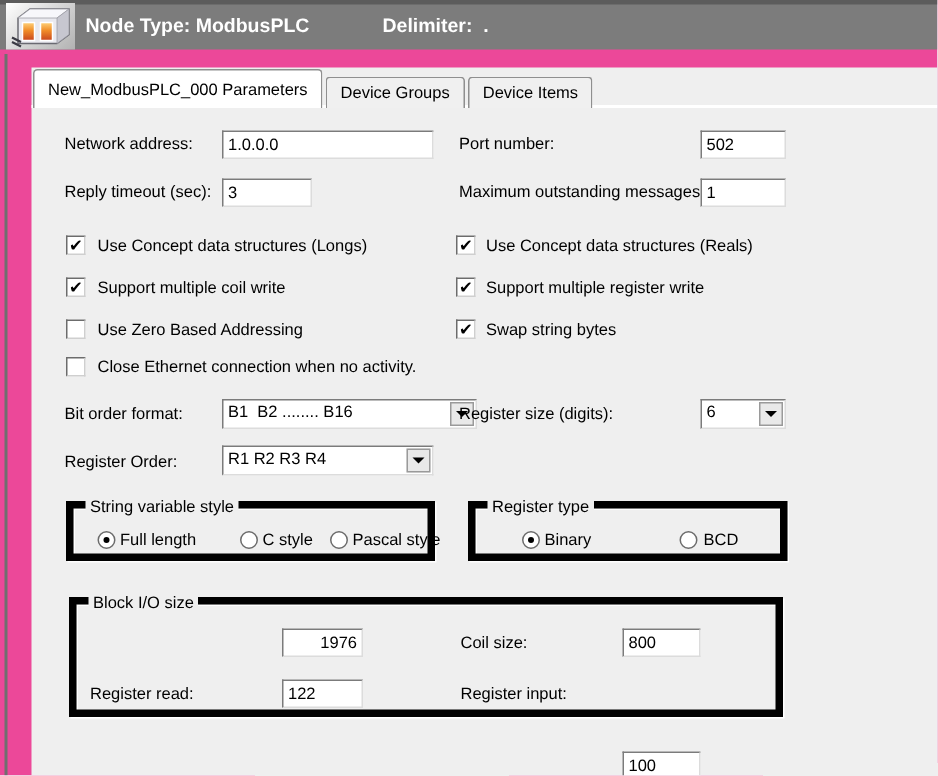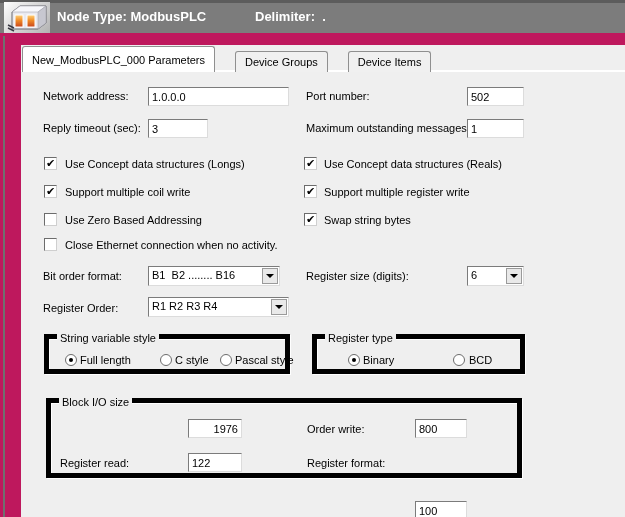--- a/index.html
+++ b/index.html
@@ -1,34 +1,34 @@
 <!DOCTYPE html>
 <html><head>
 <meta charset="utf-8">
 <style>
   html,body{margin:0;padding:0;}
-  .screen{position:relative;width:625px;height:517px;background:#be185d;overflow:hidden;
+  .screen{position:relative;width:625px;height:517px;background:#ec4899;overflow:hidden;
     font-family:"Liberation Sans",sans-serif;font-size:11px;color:#000;}
   
   .titlebar{position:absolute;left:0;top:0;width:625px;height:33px;background:#7c7c7c;}
   .titlebar::before{content:"";position:absolute;left:0;top:0;right:0;height:3px;background:#5c5c5c;}
   .icon-tile{position:absolute;left:4px;top:2px;width:46px;height:31px;
     background:linear-gradient(135deg,#ffffff 0%,#dadada 45%,#b2b2b2 100%);}
   .title-text{position:absolute;color:#fff;font-weight:bold;font-size:13px;top:9px;white-space:pre;}
   .t1{left:57px;}
   .t2{left:255px;}
   
   .win-left-line{position:absolute;left:3px;top:36px;bottom:0;width:2px;background:#6f6f6f;}
   
   .tab-area{position:absolute;left:21px;right:0;top:45px;bottom:0;background:#efefef;}
   .page-topline{position:absolute;left:0;right:0;top:25px;height:2px;background:#ffffff;}
   .tabs{position:absolute;left:1px;top:1px;height:26px;display:flex;align-items:flex-end;}
   .tab{box-sizing:border-box;height:21px;display:flex;align-items:center;padding:4px 9px;
     background:#f0f0f0;border:1px solid #8f8f8f;border-bottom:none;border-radius:3px 3px 0 0;
-    margin-right:20px;white-space:pre;cursor:default;}
+    margin-right:2px;white-space:pre;cursor:default;}
   .tab.active{height:26px;background:#ffffff;position:relative;z-index:3;}
   
   .lbl{position:absolute;white-space:pre;line-height:13px;}
   .tbox{position:absolute;box-sizing:border-box;height:19px;background:#fff;
     border:1px solid;border-color:#7b7b7b #dcdcdc #dcdcdc #7b7b7b;
     font-family:"Liberation Sans",sans-serif;font-size:11px;color:#000;padding:1px 3px;outline:none;}
   .cb{position:absolute;width:13px;height:13px;background:#fff;box-sizing:border-box;
     border:1px solid;border-color:#6c6c6c #cfcfcf #cfcfcf #6c6c6c;}
   .cb.on::after{content:"\2714";position:absolute;left:1px;top:-1px;font-size:11px;color:#000;}
   .rad{position:absolute;width:12px;height:12px;background:#fff;border:1px solid #6c6c6c;
@@ -104,21 +104,21 @@
   <div class="lbl" style="left:65px;top:239px">Close Ethernet connection when no activity.</div>
 
   <div class="cb on" style="left:304px;top:157px"></div>
   <div class="lbl" style="left:324px;top:158px">Use Concept data structures (Reals)</div>
   <div class="cb on" style="left:304px;top:185px"></div>
   <div class="lbl" style="left:324px;top:186px">Support multiple register write</div>
   <div class="cb on" style="left:304px;top:213px"></div>
   <div class="lbl" style="left:324px;top:214px">Swap string bytes</div>
 
   <div class="lbl" style="left:43px;top:270px">Bit order format:</div>
-  <div class="combo" style="left:148px;top:266px;width:132px">
+  <div class="combo" style="left:148px;top:266px;width:170px">
     <span class="combo-val">B1  B2 ........ B16</span>
     <span class="combo-btn">
         <span class="arrow"></span>
       </span>
   </div>
   <div class="lbl" style="left:306px;top:270px">Register size (digits):</div>
   <div class="combo" style="left:467px;top:266px;width:57px">
     <span class="combo-val">6</span>
     <span class="combo-btn">
         <span class="arrow"></span>
@@ -146,21 +146,21 @@
     <span class="grp-title">Register type</span>
     <div class="rad on" style="left:31px;top:15px"></div>
     <div class="rlbl" style="left:46px;top:15px">Binary</div>
     <div class="rad" style="left:136px;top:15px"></div>
     <div class="rlbl" style="left:152px;top:15px">BCD</div>
   </div>
 
   <div class="grp" style="left:46px;top:398px;width:476px;height:80px">
     <span class="grp-title">Block I/O size</span>
     <input class="tbox" style="left: 137px; top: 16px; width: 54px; text-align: right;" value="1976">
-    <div class="rlbl" style="left:256px;top:20px">Order write:</div>
+    <div class="rlbl" style="left:256px;top:20px">Coil size:</div>
     <input class="tbox" style="left: 364px; top: 16px; width: 52px;" value="800">
     <div class="rlbl" style="left:9px;top:54px">Register read:</div>
     <input class="tbox" style="left: 137px; top: 50px; width: 54px;" value="122">
-    <div class="rlbl" style="left:256px;top:54px">Register format:</div>
+    <div class="rlbl" style="left:256px;top:54px">Register input:</div>
     <input class="tbox" style="left: 364px; top: 50px; width: 52px; margin-top: 48px;" value="100">
   </div>
 
 </div>
 
 </body></html>

